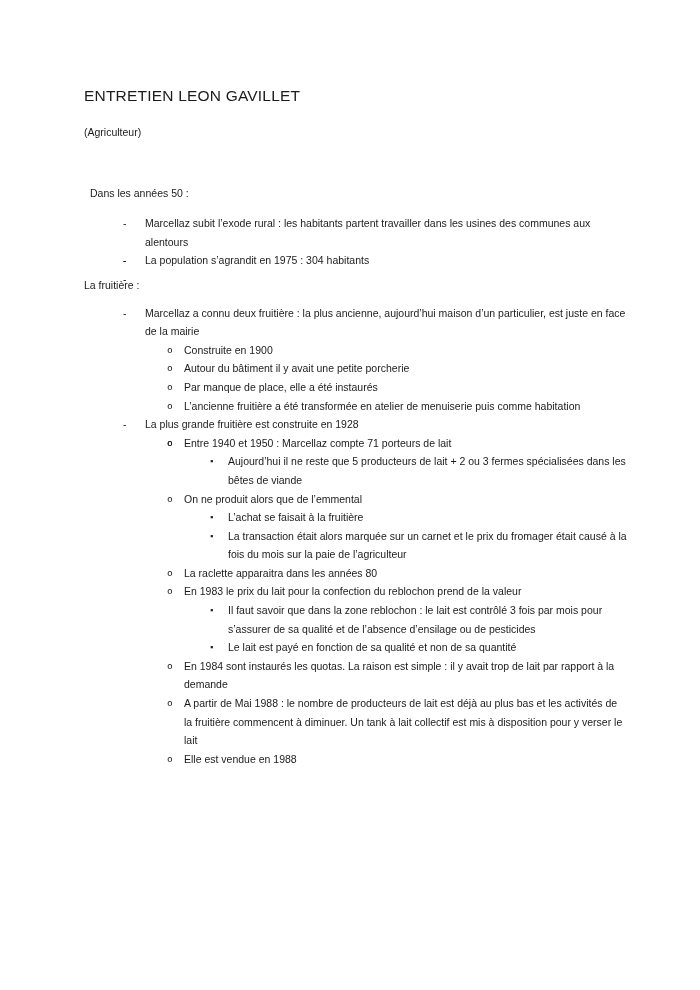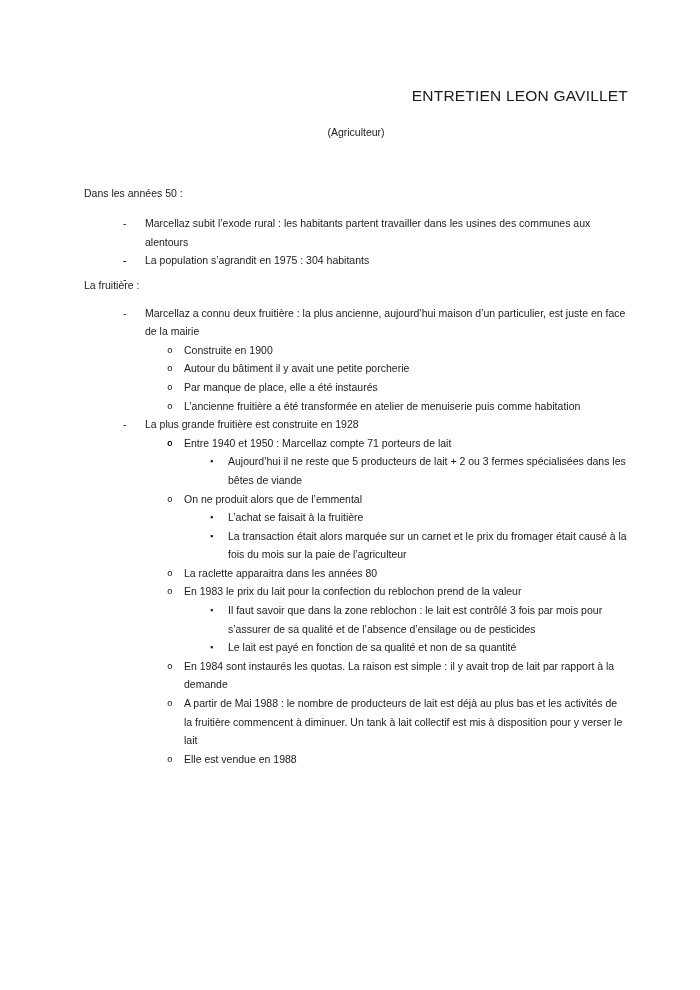--- a/index.html
+++ b/index.html
@@ -19,29 +19,29 @@
     line-height: 18.6px;
     box-sizing: border-box;
     padding: 0 72px 0 84px;
     overflow: hidden;
   }
   .title {
     font-size: 15.5px;
     line-height: 20px;
     font-weight: 400;
     letter-spacing: 0.2px;
-    text-align: right;
+    text-align: left;
     margin: 86px 0 0 0;
   }
   .subtitle {
-    text-align: center;
+    text-align: left;
     margin: 17px 0 0 0;
   }
   .heading {
-    margin: 42px 0 12px 0;
+    margin: 42px 0 12px 6px;
   }
   .heading.second {
     margin: 6px 0 9px 0;
   }
   .list {
     margin: 0;
   }
   .li {
     position: relative;
   }

